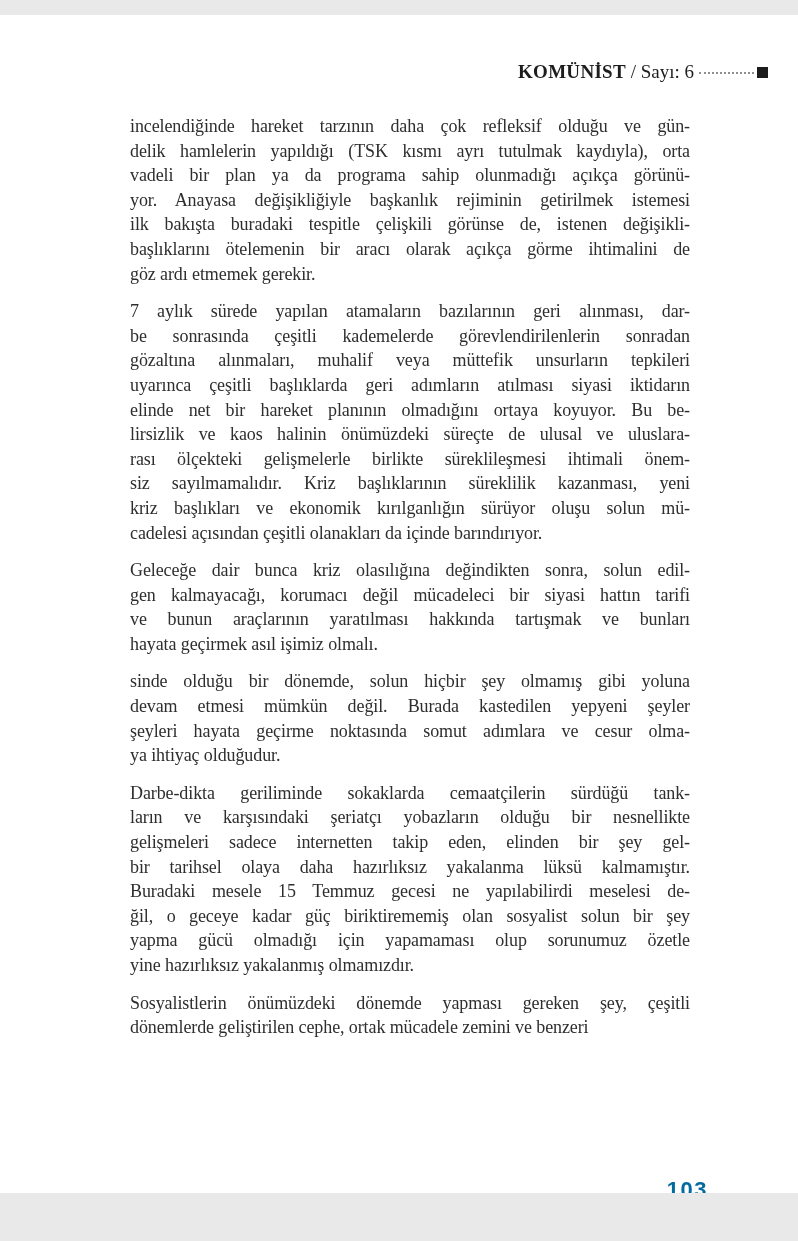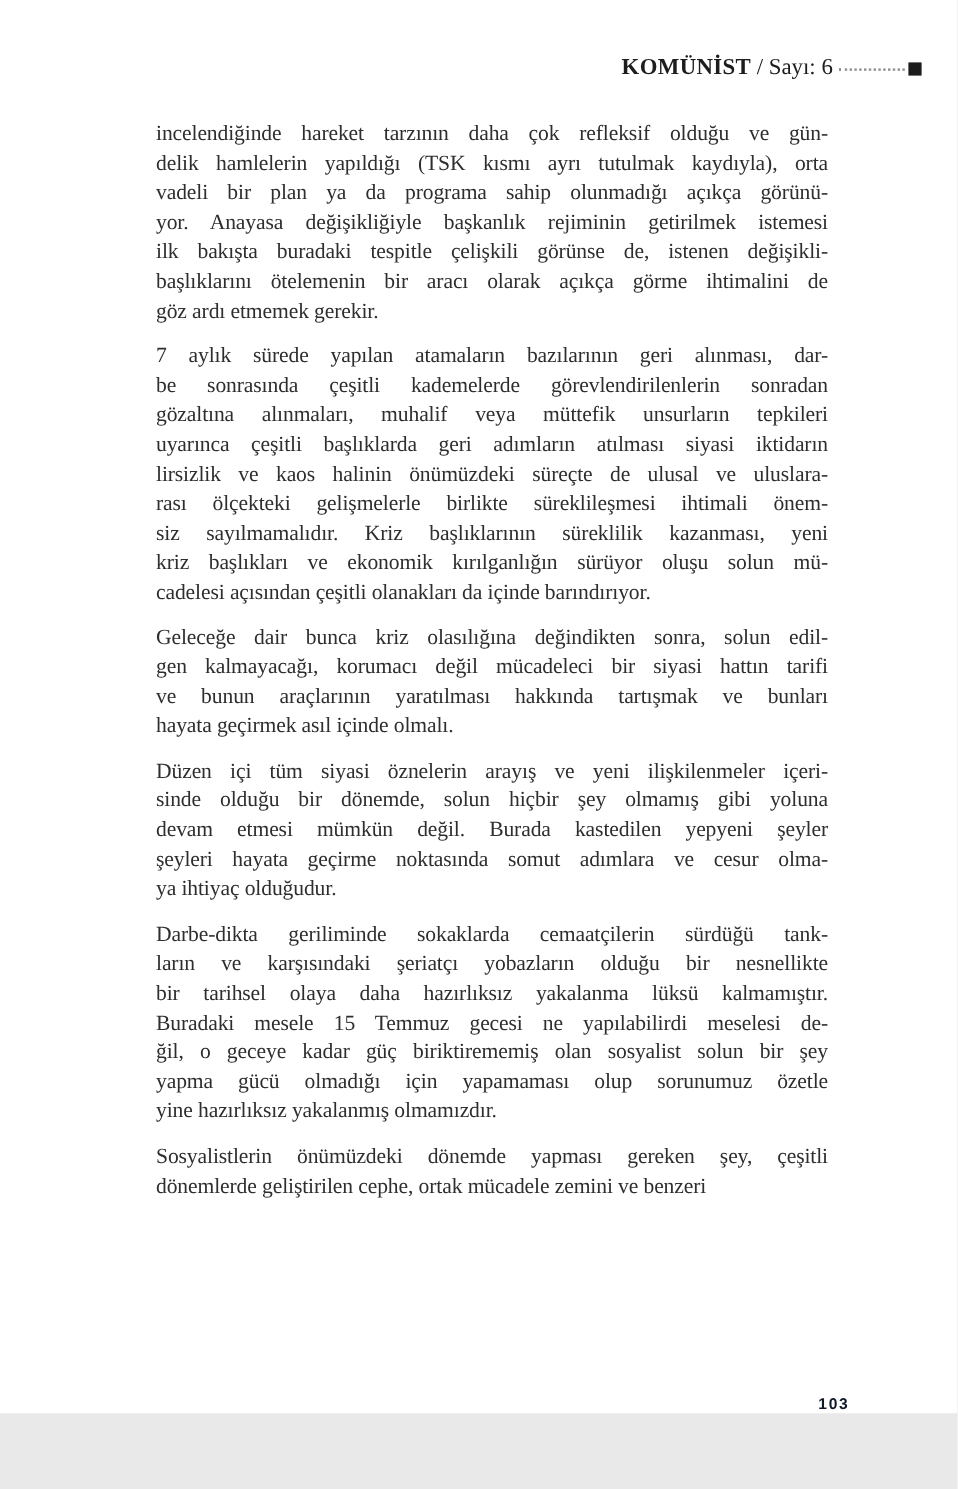--- a/index.html
+++ b/index.html
@@ -1,20 +1,20 @@
 <!DOCTYPE html>
 <html lang="tr"><head>
 <meta charset="utf-8">
 <style>
   html, body { margin: 0; padding: 0; background: #e9e9e9; }
   .page {
     position: relative;
     width: 798px;
     height: 1178px;
-    margin: 0 auto;
+    margin: 15px auto;
     background: #ffffff;
     overflow: hidden;
     font-family: "Liberation Serif", serif;
   }
 
   
   .running-head {
     position: absolute;
     top: 46px;
     right: 30px;
@@ -72,23 +72,23 @@
     text-align-last: left;
   }
 
   
   .page-number {
     position: absolute;
     top: 1162px;
     right: 90px;
     font-family: "Liberation Sans", sans-serif;
     font-weight: bold;
-    font-size: 13px;
+    font-size: 22px;
     letter-spacing: 1.5px;
-    color: #0f172a;
+    color: #0369a1;
   }
 </style>
 </head>
 <body>
 
 <div class="page">
 
   <div class="running-head">
     <span class="journal">KOMÜNİST </span>
     <span class="issue">/ Sayı: 6</span>
@@ -104,42 +104,43 @@
         <span class="tline">yor. Anayasa değişikliğiyle başkanlık rejiminin getirilmek istemesi</span>
         <span class="tline">ilk bakışta buradaki tespitle çelişkili görünse de, istenen değişikli-</span>
         <span class="tline">başlıklarını ötelemenin bir aracı olarak açıkça görme ihtimalini de</span>
         <span class="tline last">göz ardı etmemek gerekir.</span>
       </p>
       <p>
         <span class="tline">7 aylık sürede yapılan atamaların bazılarının geri alınması, dar-</span>
         <span class="tline">be sonrasında çeşitli kademelerde görevlendirilenlerin sonradan</span>
         <span class="tline">gözaltına alınmaları, muhalif veya müttefik unsurların tepkileri</span>
         <span class="tline">uyarınca çeşitli başlıklarda geri adımların atılması siyasi iktidarın</span>
+        <span class="tline">elinde net bir hareket planının olmadığını ortaya koyuyor. Bu be-</span>
         <span class="tline">lirsizlik ve kaos halinin önümüzdeki süreçte de ulusal ve uluslara-</span>
         <span class="tline">rası ölçekteki gelişmelerle birlikte süreklileşmesi ihtimali önem-</span>
         <span class="tline">siz sayılmamalıdır. Kriz başlıklarının süreklilik kazanması, yeni</span>
         <span class="tline">kriz başlıkları ve ekonomik kırılganlığın sürüyor oluşu solun mü-</span>
         <span class="tline last">cadelesi açısından çeşitli olanakları da içinde barındırıyor.</span>
       </p>
       <p>
         <span class="tline">Geleceğe dair bunca kriz olasılığına değindikten sonra, solun edil-</span>
         <span class="tline">gen kalmayacağı, korumacı değil mücadeleci bir siyasi hattın tarifi</span>
         <span class="tline">ve bunun araçlarının yaratılması hakkında tartışmak ve bunları</span>
-        <span class="tline last">hayata geçirmek asıl içinde olmalı.</span>
+        <span class="tline last">hayata geçirmek asıl işimiz olmalı.</span>
       </p>
       <p>
-        <span class="tline">Düzen içi tüm siyasi öznelerin arayış ve yeni ilişkilenmeler içeri-</span>
         <span class="tline">sinde olduğu bir dönemde, solun hiçbir şey olmamış gibi yoluna</span>
         <span class="tline">devam etmesi mümkün değil. Burada kastedilen yepyeni şeyler</span>
         <span class="tline">şeyleri hayata geçirme noktasında somut adımlara ve cesur olma-</span>
         <span class="tline last">ya ihtiyaç olduğudur.</span>
       </p>
       <p>
         <span class="tline">Darbe-dikta geriliminde sokaklarda cemaatçilerin sürdüğü tank-</span>
         <span class="tline">ların ve karşısındaki şeriatçı yobazların olduğu bir nesnellikte</span>
+        <span class="tline">gelişmeleri sadece internetten takip eden, elinden bir şey gel-</span>
         <span class="tline">bir tarihsel olaya daha hazırlıksız yakalanma lüksü kalmamıştır.</span>
         <span class="tline">Buradaki mesele 15 Temmuz gecesi ne yapılabilirdi meselesi de-</span>
         <span class="tline">ğil, o geceye kadar güç biriktirememiş olan sosyalist solun bir şey</span>
         <span class="tline">yapma gücü olmadığı için yapamaması olup sorunumuz özetle</span>
         <span class="tline last">yine hazırlıksız yakalanmış olmamızdır.</span>
       </p>
       <p>
         <span class="tline">Sosyalistlerin önümüzdeki dönemde yapması gereken şey, çeşitli</span>
         <span class="tline last">dönemlerde geliştirilen cephe, ortak mücadele zemini ve benzeri</span>
       </p>

